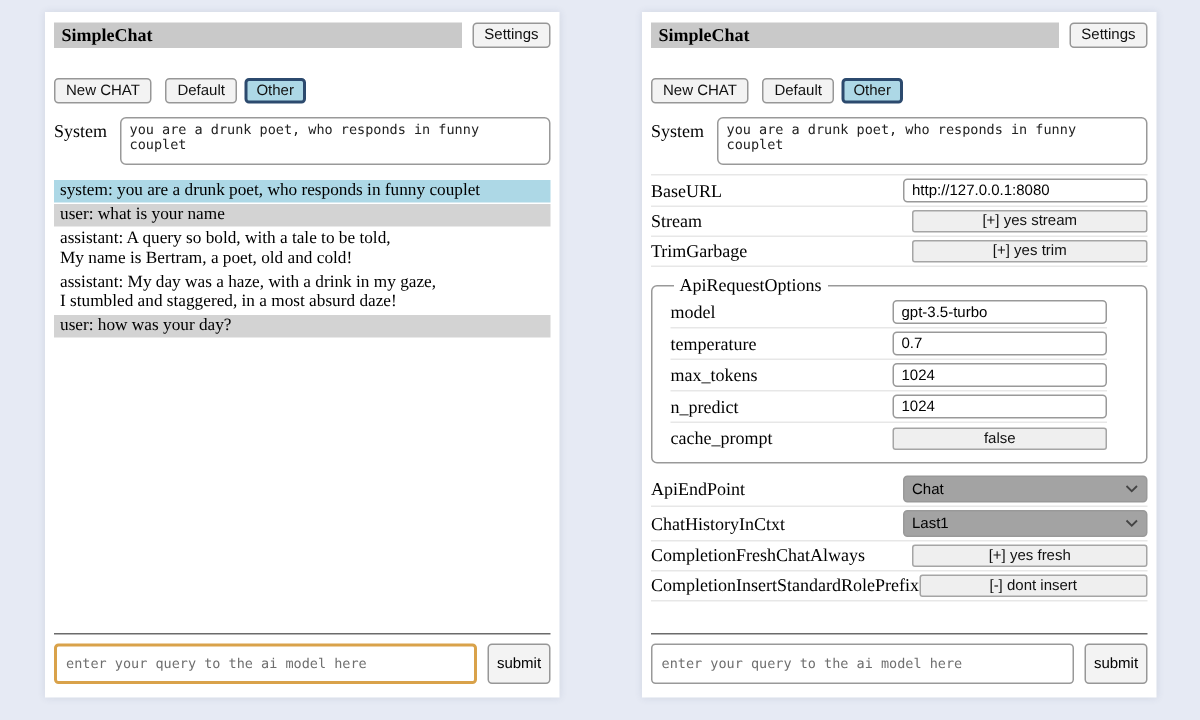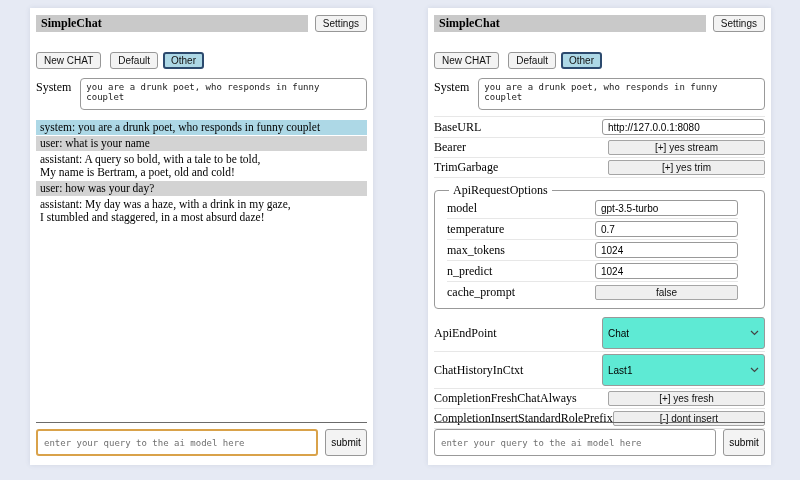--- a/index.html
+++ b/index.html
@@ -110,24 +110,24 @@
     font: 10px "Liberation Sans", sans-serif;
     color: #111;
     background: #efefef;
     border: 1px solid #a5a5a5;
     border-radius: 2px;
     cursor: pointer;
     line-height: 11px;
   }
   .sselect {
     width: 163px;
-    height: 32px;
+    height: 18px;
     border: 1px solid #999;
     border-radius: 3px;
-    background: #5eead4;
+    background: #a3a3a3;
     display: flex;
     justify-content: space-between;
     align-items: center;
     padding: 0 5px;
     font: 10px "Liberation Sans", sans-serif;
     color: #000;
     cursor: pointer;
   }
   .chev { display: inline-flex; color: #444; }
   fieldset.aro {
@@ -193,26 +193,26 @@
     <div class="msg role-system">
       <div>system: you are a drunk poet, who responds in funny couplet</div>
     </div>
     <div class="msg role-user">
       <div>user: what is your name</div>
     </div>
     <div class="msg role-assistant">
       <div>assistant: A query so bold, with a tale to be told,</div>
       <div>My name is Bertram, a poet, old and cold!</div>
     </div>
-    <div class="msg role-user">
-      <div>user: how was your day?</div>
-    </div>
     <div class="msg role-assistant">
       <div>assistant: My day was a haze, with a drink in my gaze,</div>
       <div>I stumbled and staggered, in a most absurd daze!</div>
+    </div>
+    <div class="msg role-user">
+      <div>user: how was your day?</div>
     </div>
   </div>
   <div class="bottom">
     <div class="hr"></div>
     <div class="query-row">
       <input class="query-input focused" spellcheck="false" placeholder="enter your query to the ai model here" style="">
       <button class="submit-btn">submit</button>
     </div>
   </div>
 </div>
@@ -233,21 +233,21 @@
     <span class="label">System</span>
     <textarea spellcheck="false" style="">you are a drunk poet, who responds in funny couplet</textarea>
   </div>
 
   <div class="settings">
     <div class="srow">
       <span class="label">BaseURL</span>
       <input class="tinput" spellcheck="false" value="http://127.0.0.1:8080" style="">
     </div>
     <div class="srow">
-      <span class="label">Bearer</span>
+      <span class="label">Stream</span>
       <button class="sbtn">[+] yes stream</button>
     </div>
     <div class="srow">
       <span class="label">TrimGarbage</span>
       <button class="sbtn">[+] yes trim</button>
     </div>
 
     <fieldset class="aro">
       <legend>ApiRequestOptions</legend>
       <div class="srow">

